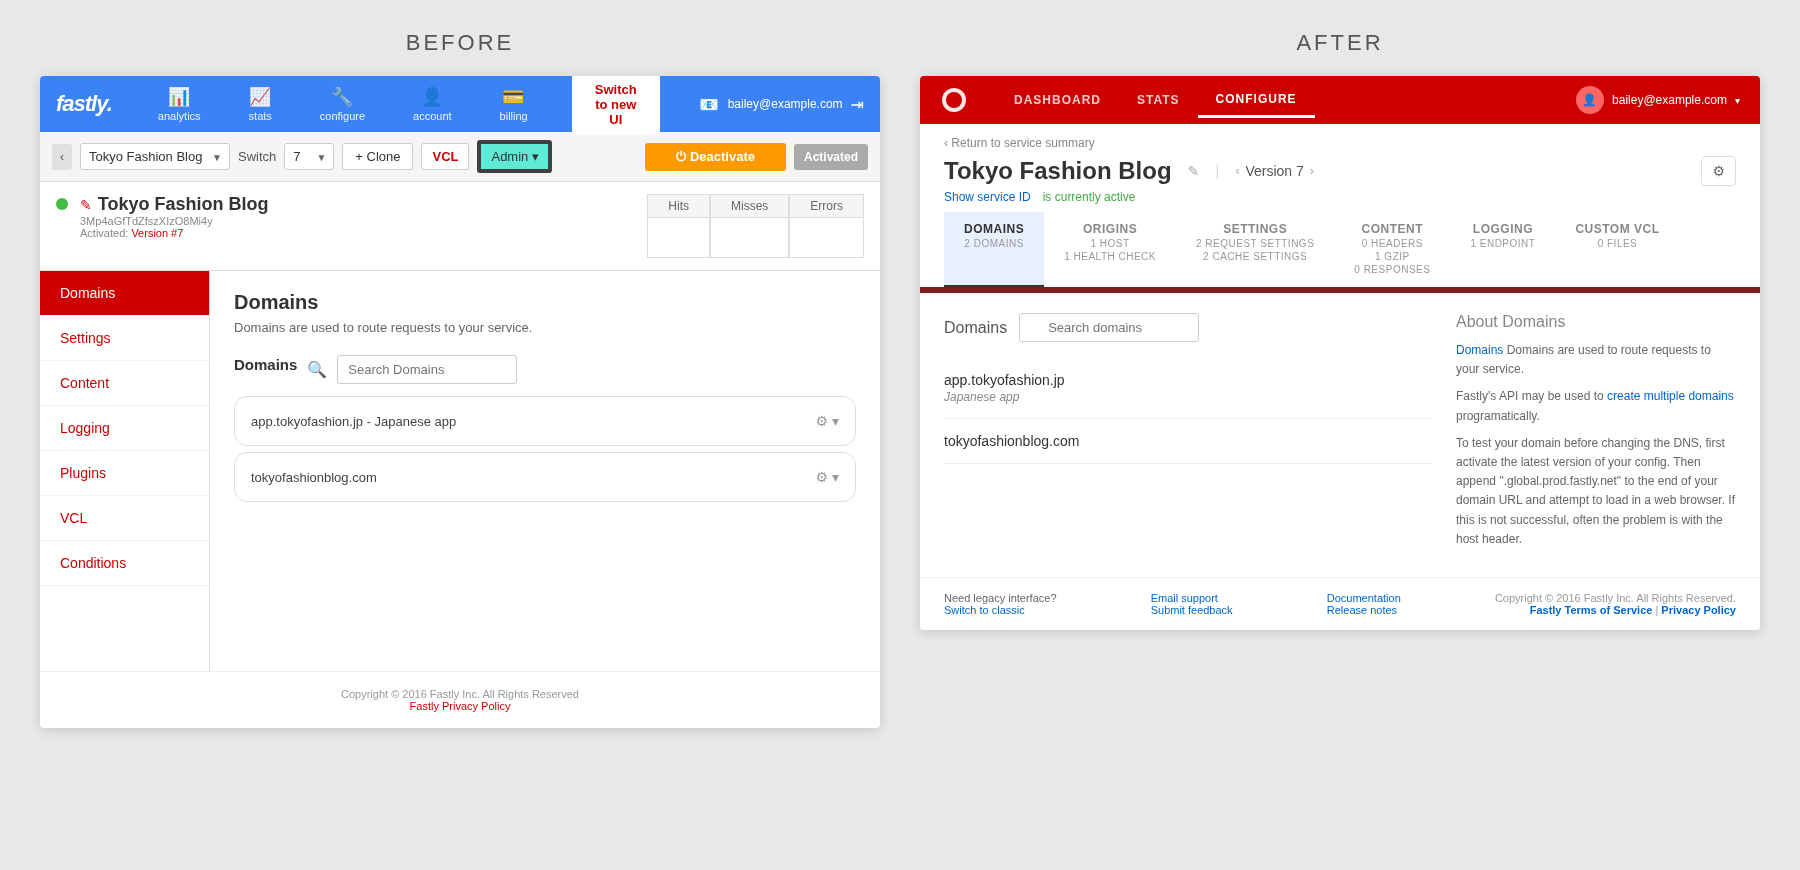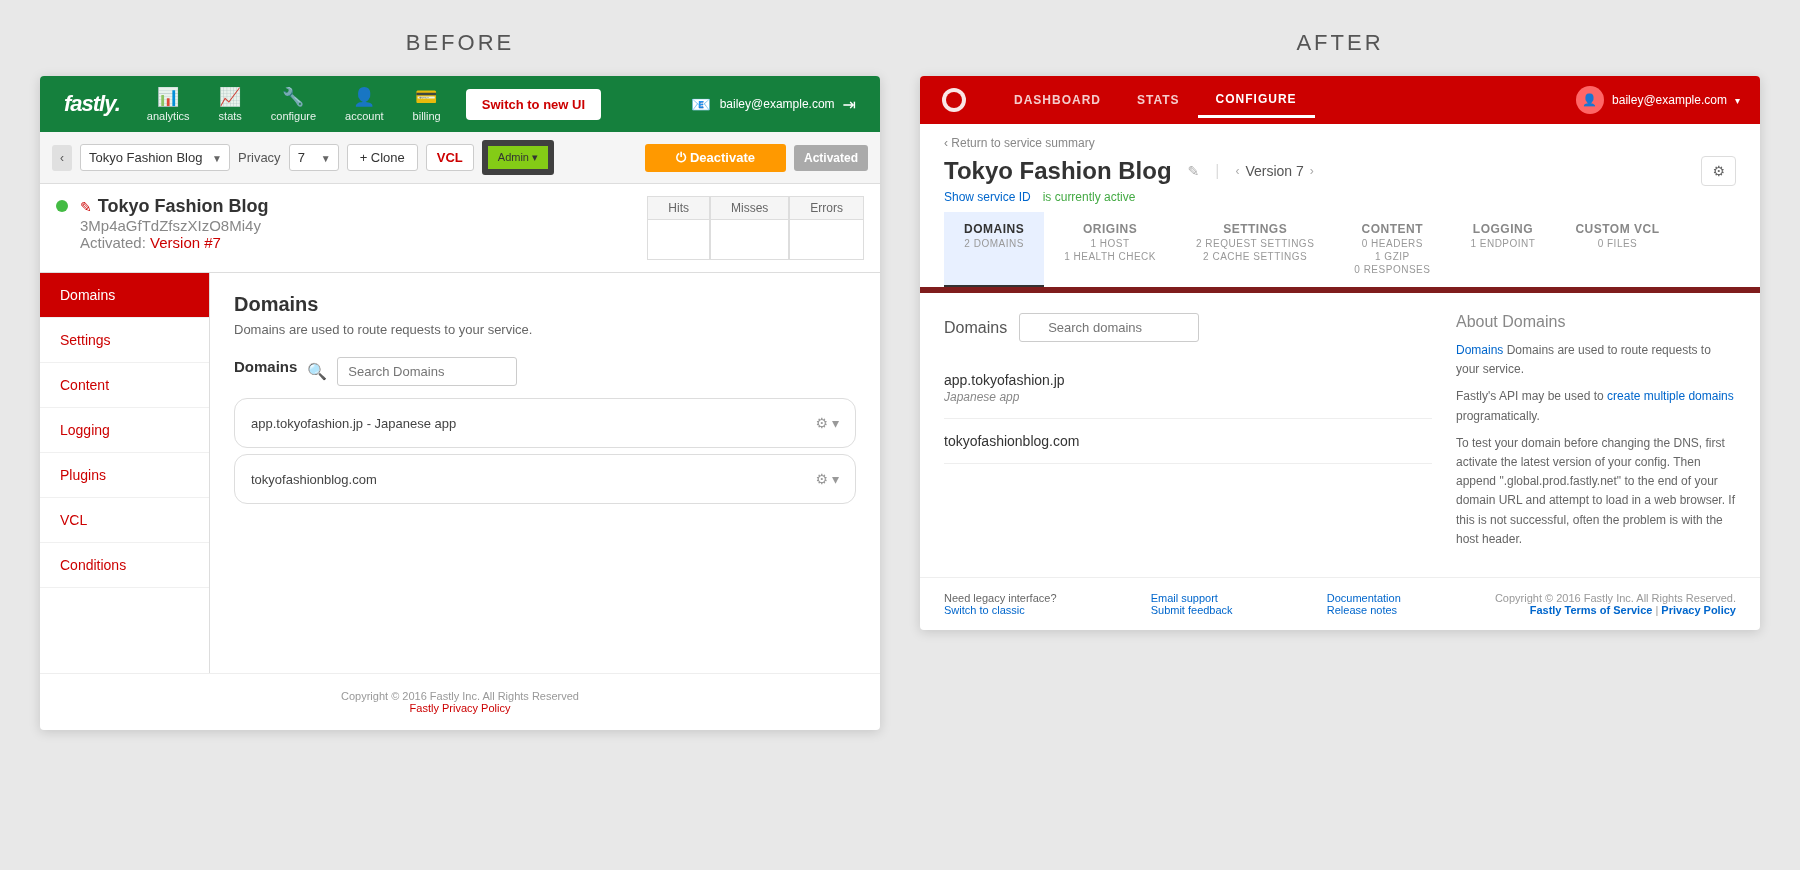--- a/index.html
+++ b/index.html
@@ -40,26 +40,26 @@
     .before-app {
       background: #fff;
       border-radius: 4px;
       box-shadow: 0 2px 12px rgba(0,0,0,0.15);
       width: 100%;
       overflow: hidden;
     }
 
     
     .fastly-nav {
-      background: #15803d;
+      background: #3b82f6;
       display: flex;
       align-items: center;
       height: 56px;
-      padding: 0 24px;
-      gap: 1px;
+      padding: 0 16px;
+      gap: 20px;
     }
 
     .fastly-logo {
       color: #fff;
       font-size: 22px;
       font-weight: bold;
       font-style: italic;
       margin-right: 12px;
       letter-spacing: -1px;
     }
@@ -187,25 +187,25 @@
       border: 1px solid #ccc;
       border-radius: 3px;
       padding: 5px 10px;
       font-size: 13px;
       cursor: pointer;
       color: #cc0000;
       font-weight: 600;
     }
 
     .admin-btn {
-      background: #84cc16;
-      border: 6px solid #404040;
+      background: #5eead4;
+      border: 4px solid #404040;
       border-radius: 3px;
       padding: 5px 10px;
-      font-size: 11px;
+      font-size: 13px;
       cursor: pointer;
       color: #333;
     }
 
     .deactivate-btn {
       background: #ff9900;
       border: none;
       border-radius: 3px;
       padding: 6px 31px;
       font-size: 13px;
@@ -242,21 +242,21 @@
       flex-shrink: 0;
     }
 
     .service-name {
       font-size: 18px;
       font-weight: 600;
       color: #333;
     }
 
     .service-meta {
-      font-size: 15px;
+      font-size: 11px;
       color: #888;
     }
 
     .service-meta .version-link {
       color: #cc0000;
     }
 
     .stats-boxes {
       display: flex;
       gap: 0;
@@ -728,21 +728,21 @@
         </div>
       </div>
 
       <div class="service-bar">
         <button class="service-back-btn">‹</button>
         <div class="select-wrapper">
           <select class="service-select">
             <option>Tokyo Fashion Blog</option>
           </select>
         </div>
-        <span class="version-label">Privacy</span>
+        <span class="version-label">Switch</span>
         <div class="select-wrapper">
           <select class="version-select">
             <option>7</option>
           </select>
         </div>
         <button class="clone-btn">+ Clone</button>
         <button class="vcl-btn">VCL</button>
         <button class="admin-btn">Admin ▾</button>
         <button class="deactivate-btn">⏻ Deactivate</button>
         <span class="activated-badge">Activated</span>

